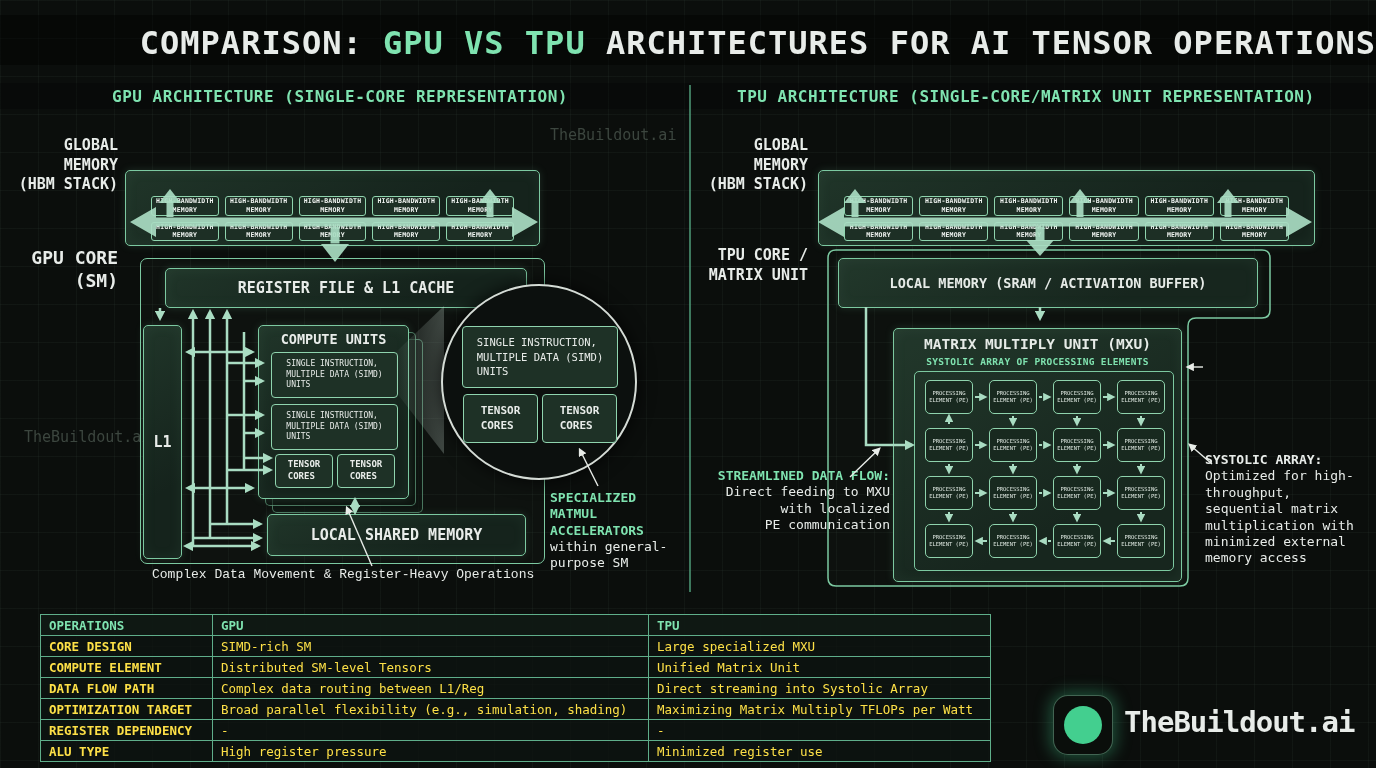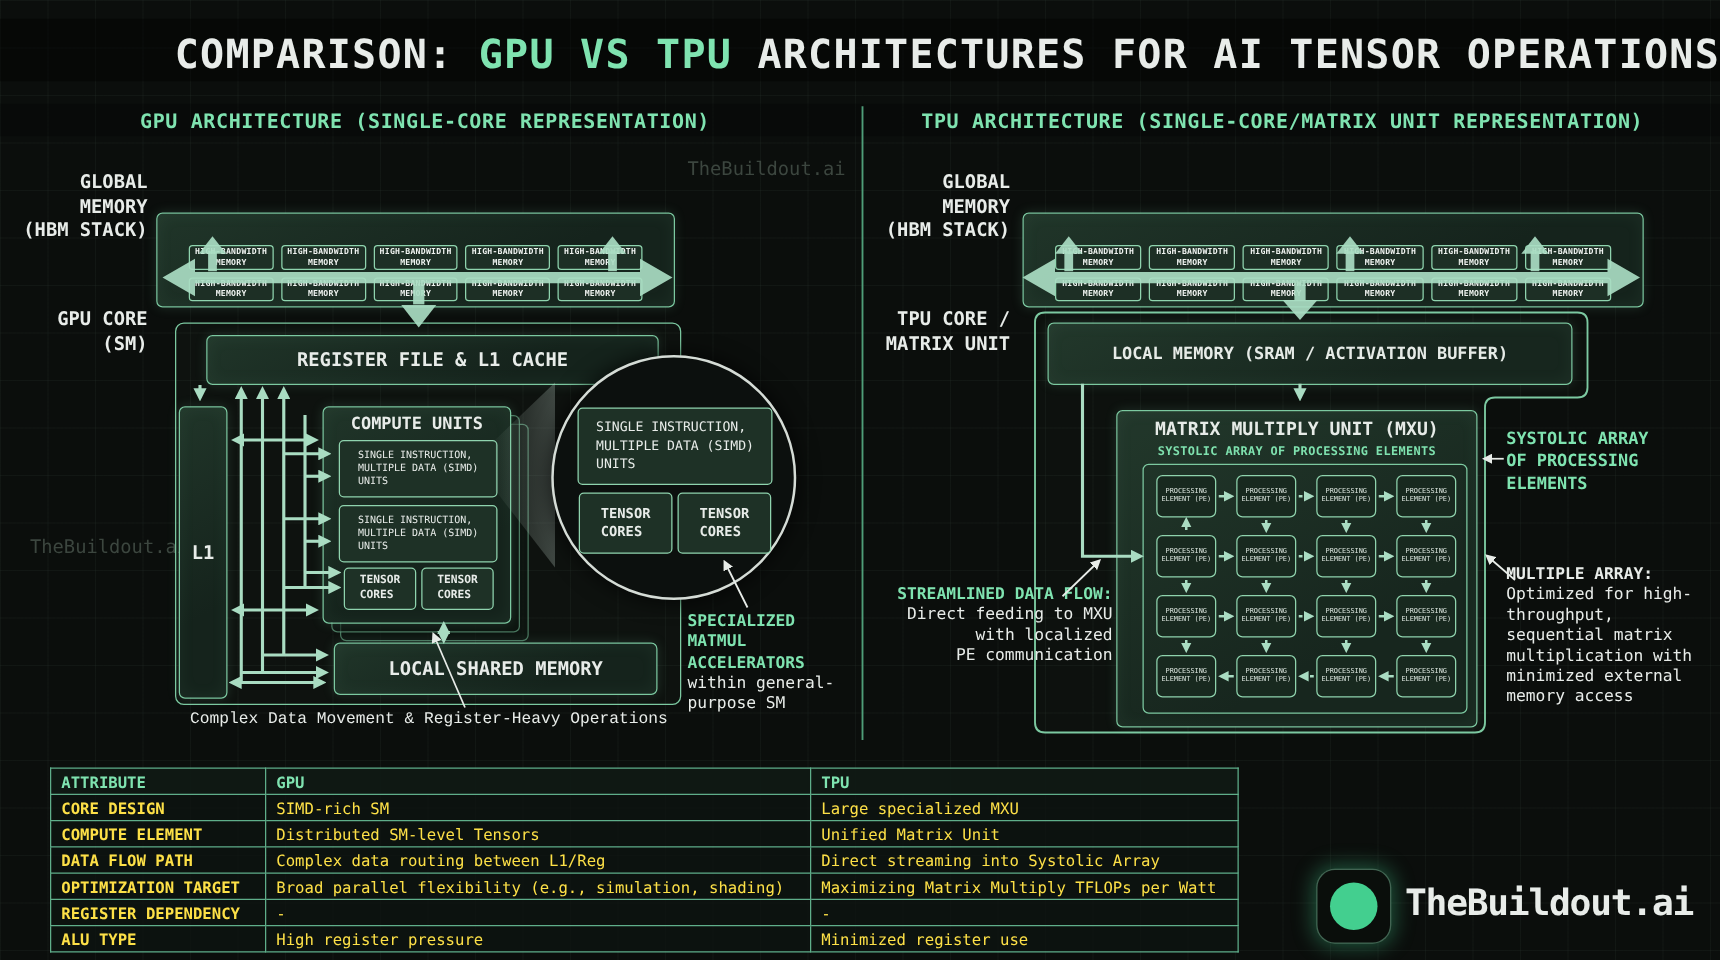--- a/index.html
+++ b/index.html
@@ -78,21 +78,21 @@
       <div class="hbm-cell pre">HIGH-BANDWIDTH
 MEMORY</div>
       <div class="hbm-cell pre">HIGH-BANDWIDTH
 MEMORY</div>
       <div class="hbm-cell pre">HIGH-BANDWIDTH
 MEMORY</div>
       <div class="hbm-cell pre">HIGH-BANDWIDTH
 MEMORY</div>
     </div>
 
-  <div class="abs pre rt b wtxt" style="left:18px;top:246px;width:100px;font-size:15px;line-height:1.3;">GPU CORE
+  <div class="abs pre rt b wtxt" style="left:18px;top:246px;width:100px;font-size:18px;line-height:1.3;">GPU CORE
 (SM)</div>
 
   <div class="abs" style="left:140px;top:258px;width:403px;height:304px;border:1.5px solid #7cc9a1;border-radius:7px;background:rgba(150,200,170,.025);z-index:5;"></div>
 
   <div class="abs gbox ctr b" style="left:165px;top:268px;width:360px;height:38px;font-size:15px;z-index:10;">REGISTER FILE &amp; L1 CACHE</div>
 
   <div class="abs gbox ctr b" style="left:143px;top:325px;width:37px;height:232px;font-size:15px;z-index:10;">L1</div>
 
   <div class="abs shadowbox" style="left:272px;top:339px;width:149px;height:172px;z-index:6;"></div>
   <div class="abs shadowbox" style="left:265px;top:332px;width:149px;height:172px;z-index:7;"></div>
@@ -191,25 +191,22 @@
       <div class="pe-cell pre">PROCESSING
 ELEMENT (PE)</div>
       <div class="pe-cell pre">PROCESSING
 ELEMENT (PE)</div>
       <div class="pe-cell pre">PROCESSING
 ELEMENT (PE)</div>
       <div class="pe-cell pre">PROCESSING
 ELEMENT (PE)</div>
     </div>
 
-  <div class="abs pre b gtxt" style="left:1205px;top:342px;font-size:13.5px;line-height:1.35;z-index:35;">SYSTOLIC ARRAY
-OF PROCESSING
-ELEMENTS</div>
   <div class="abs" style="left:1205px;top:452px;font-size:13px;line-height:1.26;z-index:35;">
-    <div class="b wtxt">MULTIPLE ARRAY:</div>
+    <div class="b wtxt">SYSTOLIC ARRAY:</div>
     <div class="pre wtxt">Optimized for high-
 throughput,
 sequential matrix
 multiplication with
 minimized external
 memory access</div>
   </div>
   <div class="abs rt" style="left:698px;top:468px;width:192px;font-size:13px;line-height:1.26;z-index:35;">
     <div class="b gtxt">STREAMLINED DATA FLOW:</div>
     <div class="pre wtxt">Direct feeding to MXU
@@ -334,21 +331,21 @@
 
   <div class="abs" style="left:40px;top:614px;z-index:10;">
     <table class="cmp">
       <colgroup>
           <col style="width:172px">
           <col style="width:436px">
           <col style="width:342px">
         </colgroup>
       <thead>
         <tr>
-          <th>ATTRIBUTE</th>
+          <th>OPERATIONS</th>
           <th>GPU</th>
           <th>TPU</th>
         </tr>
       </thead>
       <tbody id="tbody">
           <tr>
             <td>CORE DESIGN</td>
             <td>SIMD-rich SM</td>
             <td>Large specialized MXU</td>
           </tr>

